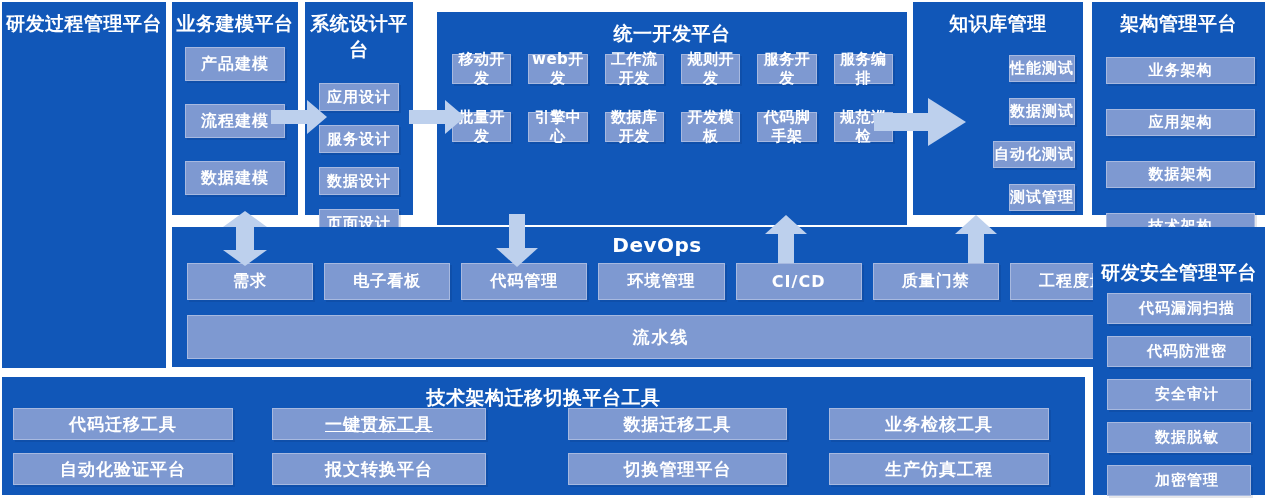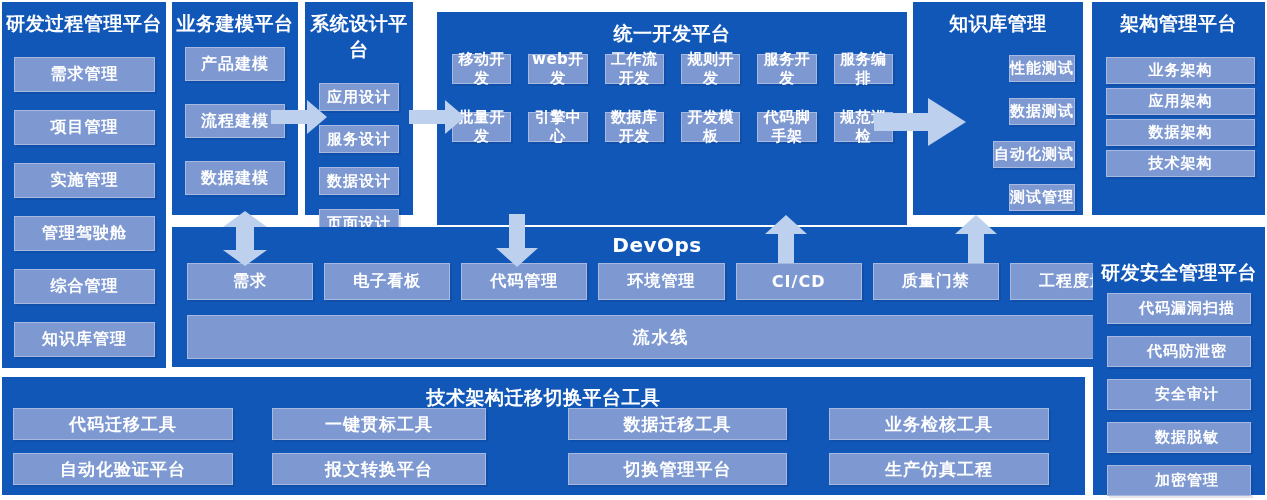--- a/index.html
+++ b/index.html
@@ -43,41 +43,41 @@
   
   #p-process .items {margin:21px 11px 0 12px;gap:18px;} #p-process .box{height:35px;}
   #p-modeling .items{margin:11px 13px 0;gap:23px;}      #p-modeling .box{height:34px;}
   #p-design .items  {margin:21px 14px 0;gap:14px;}      #p-design .box{height:28px;font-size:15px;}
   #p-dev .items{
     display:grid;grid-template-columns:repeat(6,1fr);
     column-gap:17px;row-gap:28px;margin:8px 14px 0 15px;
   }
   #p-dev .box{height:30px;font-size:15px;letter-spacing:0.5px;}
   #p-test .items{margin:19px 8px 0 10px;gap:16px;align-items:flex-end;}  #p-test .box{height:27px;font-size:15px;}
-  #p-arch .items{margin:21px 10px 0 14px;gap:4px;} #p-arch .box{height:27px;font-size:15px;}
+  #p-arch .items{margin:21px 10px 0 14px;gap:25px;} #p-arch .box{height:27px;font-size:15px;}
 
   #p-devops h2{padding-top:6px;font-size:20px;line-height:24px;}
   #p-devops .items{
     display:grid;grid-template-columns:repeat(7,1fr);
     column-gap:11px;margin:6px 6px 0 15px;
   }
   #p-devops .box{height:37px;font-size:16px;}
   #p-devops .pipeline{
     margin:15px 7px 0 15px;height:42px;
     background:var(--module);border:1px solid rgba(255,255,255,.32);
     display:flex;align-items:center;justify-content:center;
     font-size:17px;font-weight:bold;letter-spacing:2px;color:var(--text);
   }
 
   #p-security h2{padding-top:32px;}
   #p-security .items{margin:8px 14px 0;gap:12px;} #p-security .box{height:31px;font-size:15px;padding-left:16px;}
 
   #p-migration h2{padding-top:7px;font-size:19px;}
   #p-migration .box{position:absolute;height:32px;font-size:17px;}
-  .m1{left:11px; top:31px;width:220px;} .m2{left:270px;top:31px;width:214px;}
+  .m1{left:11px; top:31px;width:220px;} .m2{left:270px;top:31px;width:214px;text-decoration:underline;}
   .m3{left:566px;top:31px;width:219px;} .m4{left:827px;top:31px;width:220px;}
   .m5{left:11px; top:76px;width:220px;} .m6{left:270px;top:76px;width:214px;}
   .m7{left:566px;top:76px;width:219px;} .m8{left:827px;top:76px;width:220px;}
 
   
   .arr{position:absolute;z-index:6;}
   .arr div{position:absolute;}
   .sh{background:var(--arrow);}
   .tri{width:0;height:0;border-style:solid;border-color:transparent;}
 
@@ -107,28 +107,20 @@
   #arrow-db .sh{left:13px;top:15px;width:18px;height:25px;}
   #arrow-db .t2{left:0;top:39px;border-width:16px 22px 0 22px;border-top-color:var(--arrow);}
 </style>
 </head>
 <body>
 
 <div class="stage">
 
   <div class="panel" id="p-process">
     <h2>研发过程管理平台</h2>
-    <div class="items">
-      <div class="box">需求管理</div>
-      <div class="box">项目管理</div>
-      <div class="box">实施管理</div>
-      <div class="box">管理驾驶舱</div>
-      <div class="box">综合管理</div>
-      <div class="box">知识库管理</div>
-    </div>
   </div>
 
   <div class="panel" id="p-modeling">
     <h2>业务建模平台</h2>
     <div class="items">
       <div class="box">产品建模</div>
       <div class="box">流程建模</div>
       <div class="box">数据建模</div>
     </div>
   </div>

